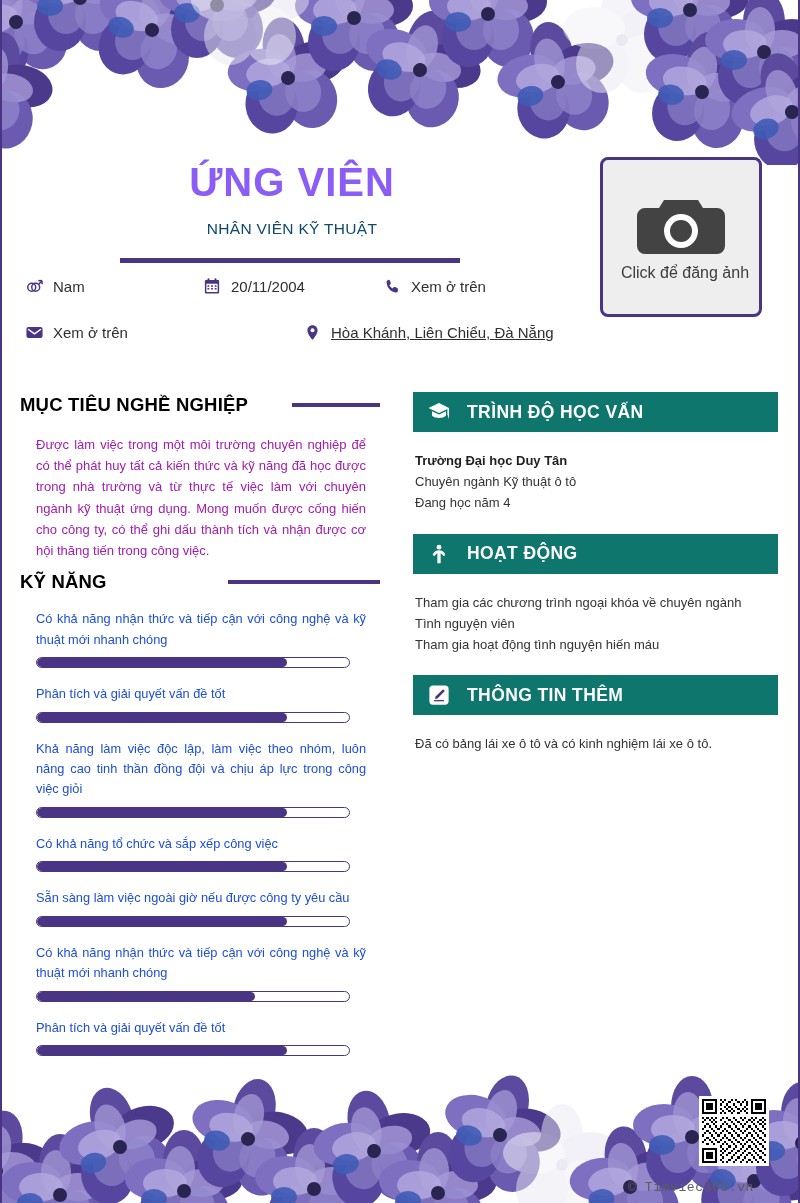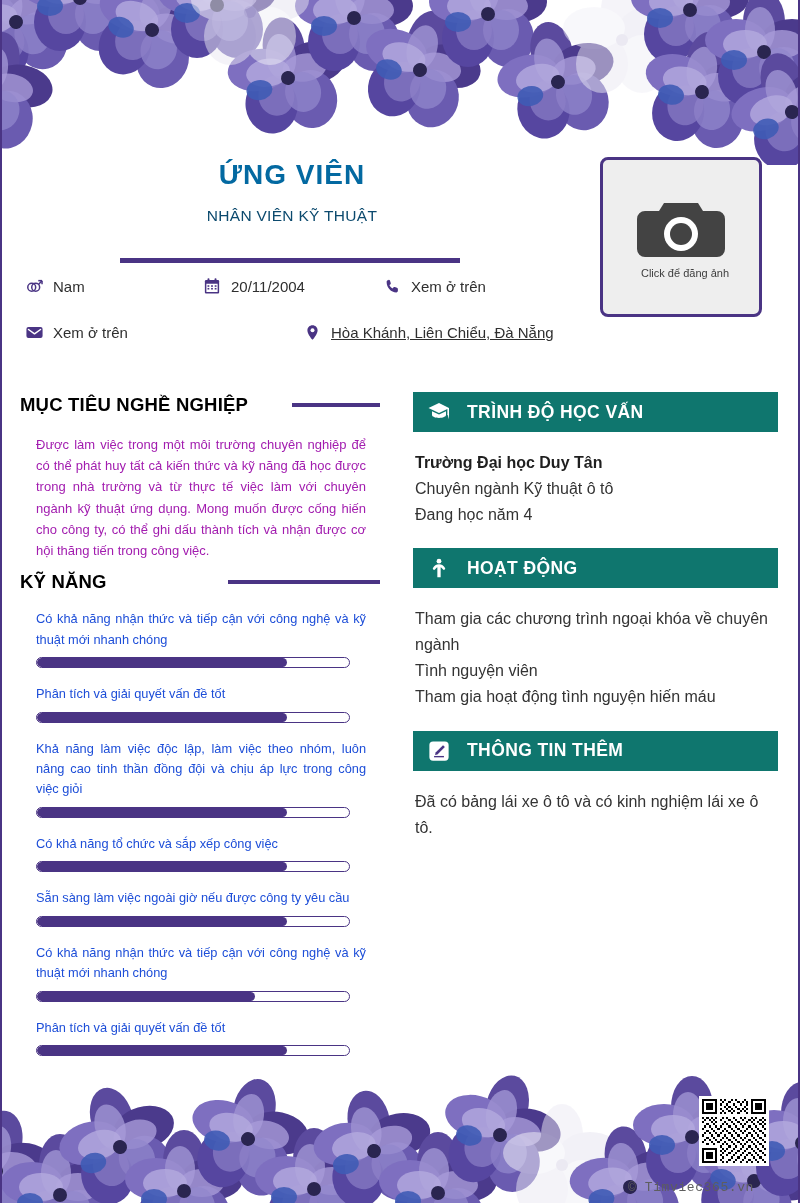--- a/index.html
+++ b/index.html
@@ -22,22 +22,22 @@
   .floral-band { position: absolute; left: 0; width: 800px; pointer-events: none; }
   .floral-top { top: 0; height: 165px; }
   .floral-bottom { bottom: 0; height: 130px; }
 
   
   .identity {
     position: absolute; left: 0; top: 160px; width: 580px;
     text-align: center;
   }
   .cand-name {
-    font-size: 28px; font-weight: bold; letter-spacing: 1px;
-    color: #0369a1; line-height: 1.1;
+    font-size: 40px; font-weight: bold; letter-spacing: 1px;
+    color: #8b5cf6; line-height: 1.1;
   }
   .cand-role {
     margin-top: 16px;
     font-size: 15.5px; color: #0c4a6e; letter-spacing: .3px;
   }
   .title-rule {
     position: absolute; left: 118px; top: 258px;
     width: 340px; height: 5px; background: #4a3484;
   }
 
@@ -55,21 +55,21 @@
   .photo-box {
     position: absolute; left: 598px; top: 157px;
     width: 162px; height: 160px;
     background: #eeeeee;
     border: 3px solid #4a3484;
     border-radius: 8px;
     display: flex; flex-direction: column;
     align-items: center; justify-content: center; gap: 6px;
   }
   .photo-box .cam { width: 88px; height: 66px; }
-  .photo-caption { font-size: 11px; color: #3d3d3d; margin-left: 8px; }
+  .photo-caption { font-size: 16px; color: #3d3d3d; margin-left: 8px; }
 
   
   .col-left { position: absolute; left: 18px; top: 392px; width: 360px; }
   .lsec-head {
     display: flex; align-items: center; justify-content: space-between;
     height: 26px;
   }
   .lsec-title {
     font-size: 18.5px; font-weight: bold; color: #000000;
     letter-spacing: .2px; white-space: nowrap;
@@ -102,21 +102,21 @@
   .col-right { position: absolute; left: 411px; top: 392px; width: 365px; }
   .rsec-head {
     display: flex; align-items: center; gap: 16px;
     background: #0f766e; height: 40px; padding-left: 14px;
   }
   .rsec-head .ic { width: 24px; height: 24px; display: flex; align-items: center; justify-content: center; }
   .rsec-title {
     color: #ffffff; font-size: 17.5px; font-weight: bold; letter-spacing: .4px;
   }
   .rsec-body { padding: 18px 6px 0 2px; }
-  .rline { font-size: 16px; line-height: 1.63; color: #333333; }
+  .rline { font-size: 13px; line-height: 1.63; color: #333333; }
   .rline.bold { font-weight: bold; color: #1f1f1f; }
   .rsec-block + .rsec-block { margin-top: 20px; }
 
   
   .qr {
     position: absolute; left: 697px; top: 1096px;
     width: 70px; height: 70px; background: #ffffff;
     padding: 3px;
   }
   .watermark {

